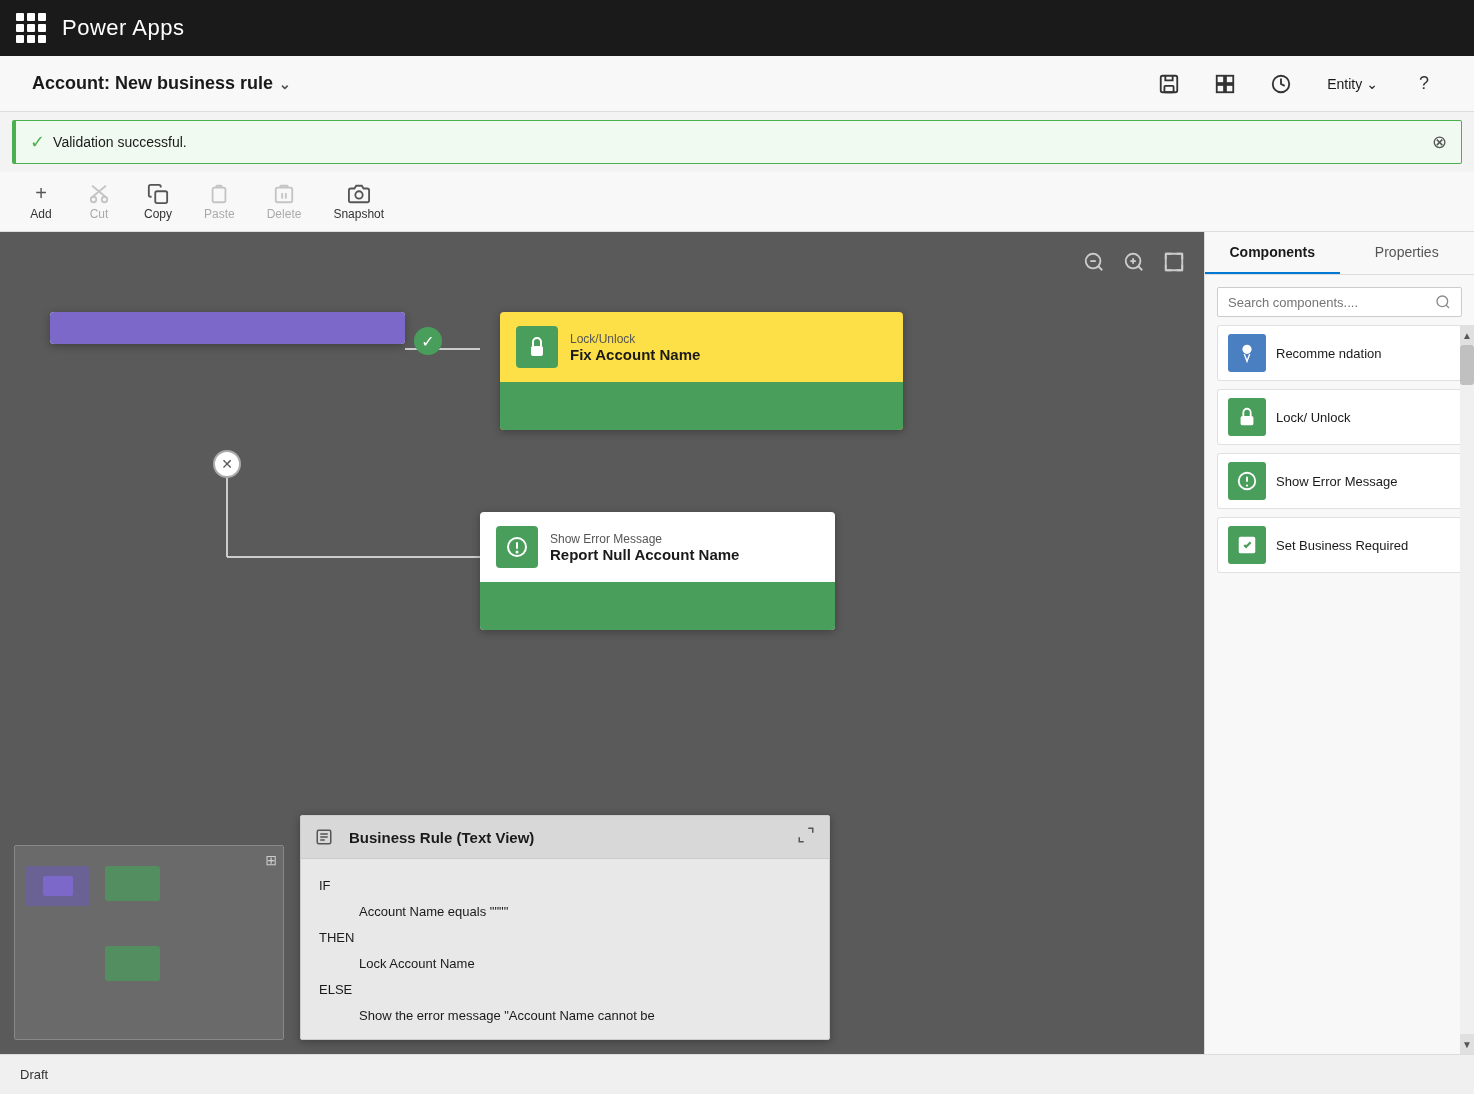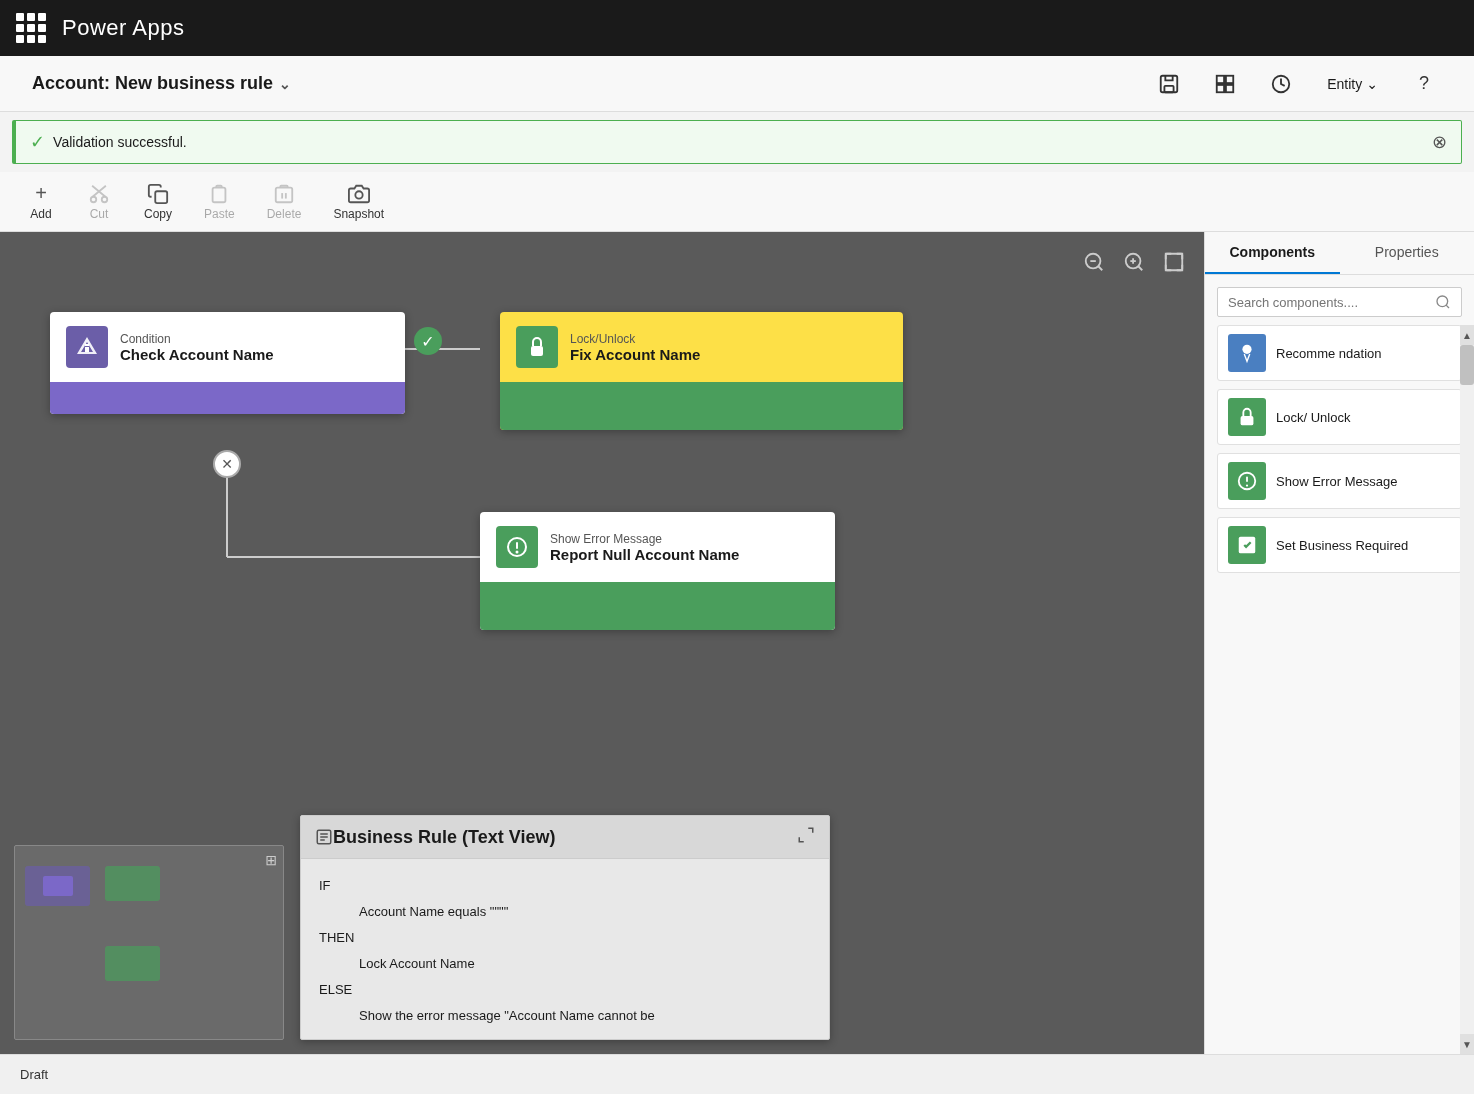--- a/index.html
+++ b/index.html
@@ -344,22 +344,22 @@
       display: flex;
       align-items: center;
       justify-content: space-between;
       padding: 10px 14px;
       background: #d8d8d8;
       border-bottom: 1px solid #ccc;
     }
     .text-view-title {
       display: flex;
       align-items: center;
-      gap: 0;
-      font-size: 18px;
+      gap: 16px;
+      font-size: 15px;
       font-weight: 600;
       color: #1a1a1a;
     }
     .text-view-body {
       padding: 14px 18px;
       font-size: 13px;
       color: #1a1a1a;
       line-height: 2;
       max-height: 180px;
       overflow-y: auto;
@@ -599,33 +599,20 @@
 
       <line x1="405" y1="117" x2="480" y2="117" stroke="#ccc" stroke-width="2"></line>
 
       <line x1="227" y1="228" x2="227" y2="325" stroke="#ccc" stroke-width="2"></line>
 
       <line x1="227" y1="325" x2="480" y2="325" stroke="#ccc" stroke-width="2"></line>
 
     </svg>
 
     <div class="condition-node">
-      <div class="condition-header">
-        <div class="node-icon-box purple">
-          <svg width="24" height="24" viewBox="0 0 24 24" fill="white" stroke="none">
-            <path d="M12 2L2 19h20L12 2zm0 5l6 10H6l6-10z" opacity="0.9"></path>
-            <rect x="10" y="12" width="4" height="5" fill="white"></rect>
-            <rect x="10" y="9" width="4" height="2" fill="white"></rect>
-          </svg>
-        </div>
-        <div class="node-title-group">
-          <span class="node-type">Condition</span>
-          <span class="node-name">Check Account Name</span>
-        </div>
-      </div>
       <div class="condition-footer"></div>
     </div>
 
     <div class="check-mark">✓</div>
 
     <div class="x-mark">✕</div>
 
     <div class="lock-node">
       <div class="condition-header">
         <div class="node-icon-box green">

